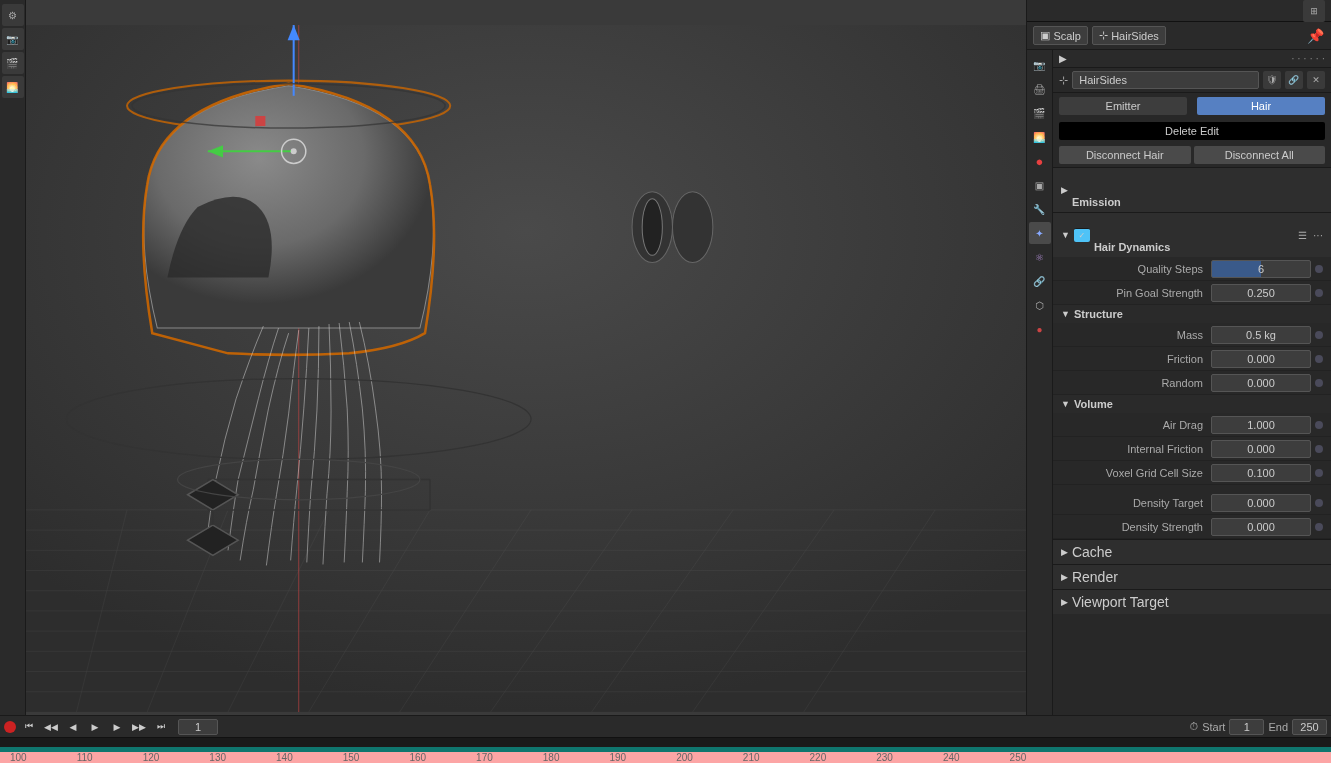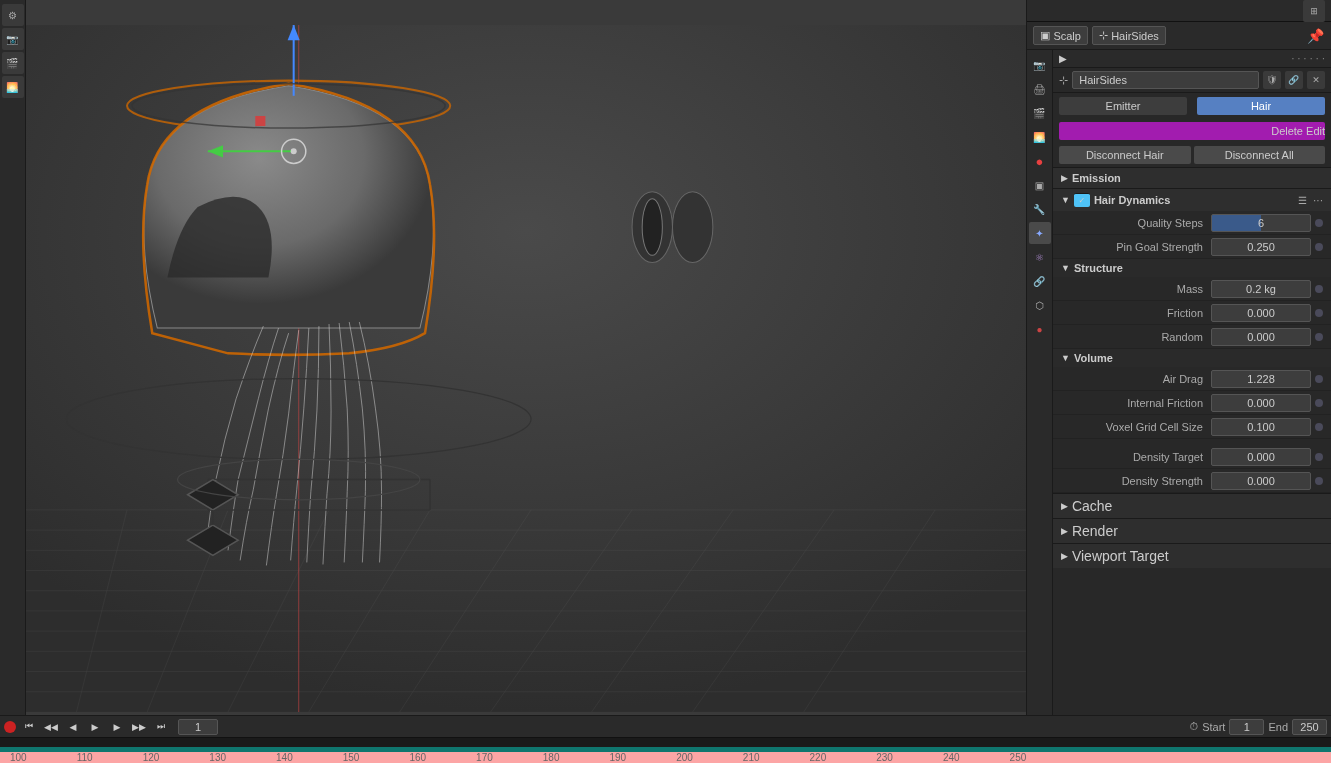--- a/index.html
+++ b/index.html
@@ -251,22 +251,22 @@
     
     .action-btns {
       display: flex;
       padding: 3px 6px;
       gap: 3px;
     }
 
     .action-btn {
       flex: 1;
       padding: 3px 0;
-      text-align: right;
-      background: #a21caf;
+      text-align: center;
+      background: #000000;
       border: none;
       border-radius: 2px;
       color: #ccc;
       font-size: 11px;
       cursor: pointer;
     }
     .action-btn.wide {
       flex: 2;
     }
 
@@ -302,20 +302,21 @@
 
     .section-header .arrow {
       color: #ccc;
       font-size: 9px;
     }
 
     .section-header .title {
       color: #ccc;
       font-size: 11px;
       font-weight: 600;
+      margin-top: 24px;
     }
 
     .section-header .checkbox {
       width: 14px;
       height: 14px;
       background: #4fc3f7;
       border-radius: 2px;
       display: flex;
       align-items: center;
       justify-content: center;
@@ -727,21 +728,21 @@
           <div class="prop-dot"></div>
         </div>
 
         <div class="subsection-header">
           <span style="color:#ccc; font-size:9px;">▼</span>
           <span class="subsection-title">Structure</span>
         </div>
 
         <div class="prop-row">
           <span class="prop-label">Mass</span>
-          <div class="prop-field">0.2 kg</div>
+          <div class="prop-field">0.5 kg</div>
           <div class="prop-dot"></div>
         </div>
 
         <div class="prop-row">
           <span class="prop-label">Friction</span>
           <div class="prop-field">0.000</div>
           <div class="prop-dot"></div>
         </div>
 
         <div class="prop-row">
@@ -751,21 +752,21 @@
         </div>
 
 
         <div class="subsection-header">
           <span style="color:#ccc; font-size:9px;">▼</span>
           <span class="subsection-title">Volume</span>
         </div>
 
         <div class="prop-row">
           <span class="prop-label">Air Drag</span>
-          <div class="prop-field">1.228</div>
+          <div class="prop-field">1.000</div>
           <div class="prop-dot"></div>
         </div>
 
         <div class="prop-row">
           <span class="prop-label">Internal Friction</span>
           <div class="prop-field">0.000</div>
           <div class="prop-dot"></div>
         </div>
 
         <div class="prop-row">

